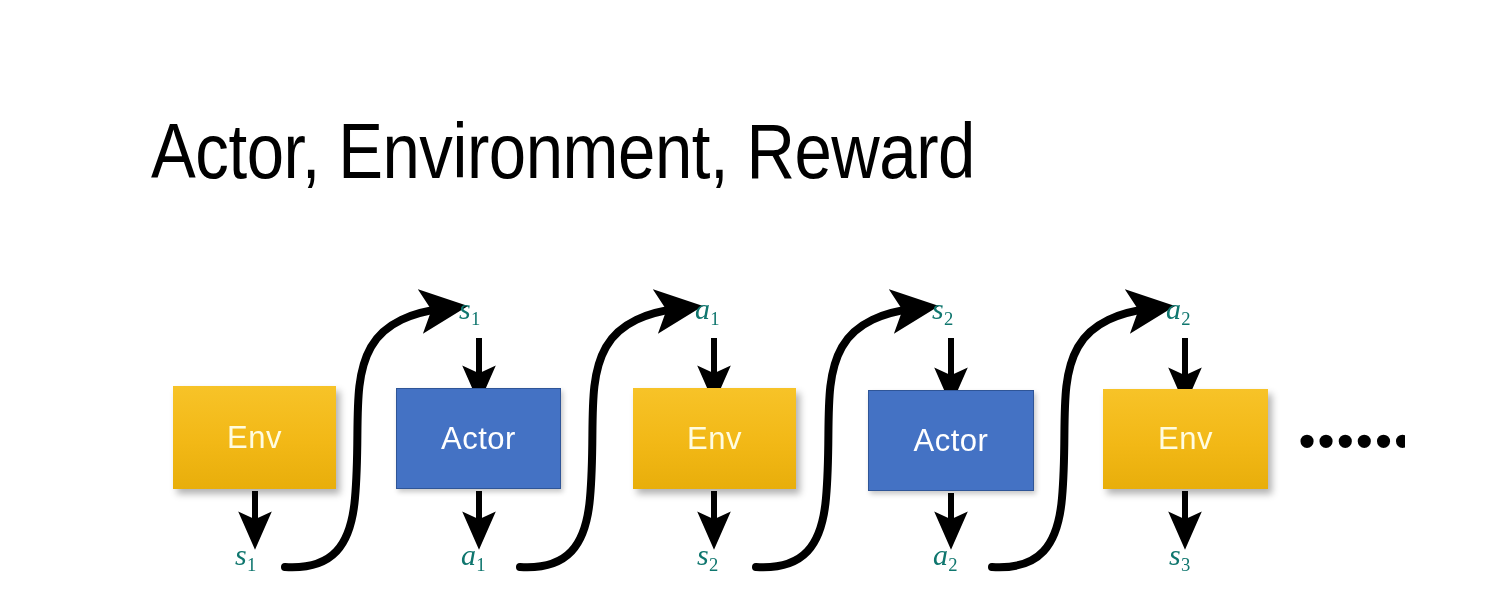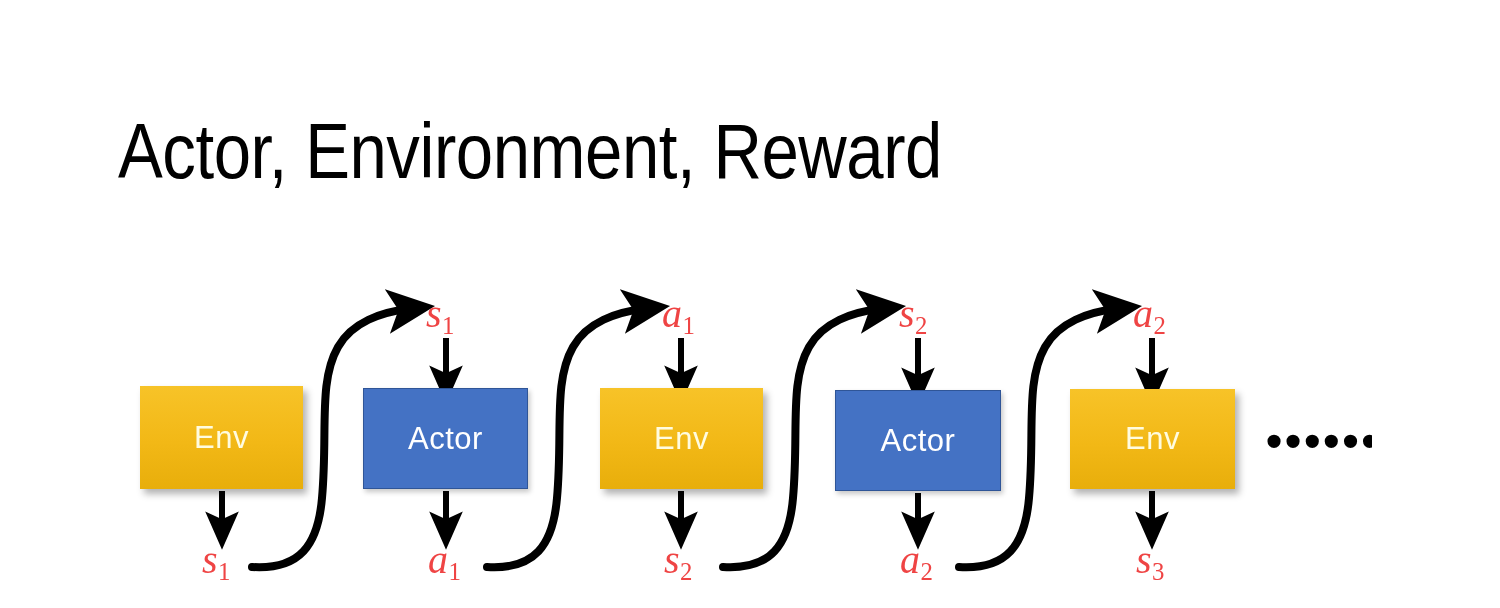--- a/index.html
+++ b/index.html
@@ -9,20 +9,21 @@
   }
   body {
     font-family: "Liberation Sans", sans-serif;
   }
   #slide {
     position: relative;
     width: 1372px;
     height: 608px;
     background: #ffffff;
     overflow: hidden;
+    margin-left: 33px;
   }
   #slide-title {
     position: absolute;
     left: 118px;
     top: 112px;
     font-family: "Liberation Sans", sans-serif;
     font-size: 78px;
     font-weight: 400;
     color: #000000;
     letter-spacing: -0.5px;
@@ -59,22 +60,22 @@
     background: #4472C4;
     border: 1px solid #2F5597;
     box-shadow: 2px 3px 5px rgba(0,0,0,0.22);
     color: #FFFFFF;
     justify-content: center;
   }
   .var-label {
     position: absolute;
     font-family: "Liberation Serif", serif;
     font-style: italic;
-    font-size: 40px;
-    color: #ef4444;
+    font-size: 30px;
+    color: #0f766e;
     white-space: nowrap;
     line-height: 1;
   }
   .var-label sub {
     font-size: 0.62em;
     font-style: normal;
     vertical-align: baseline;
     position: relative;
     top: 0.30em;
     left: 0.02em;

